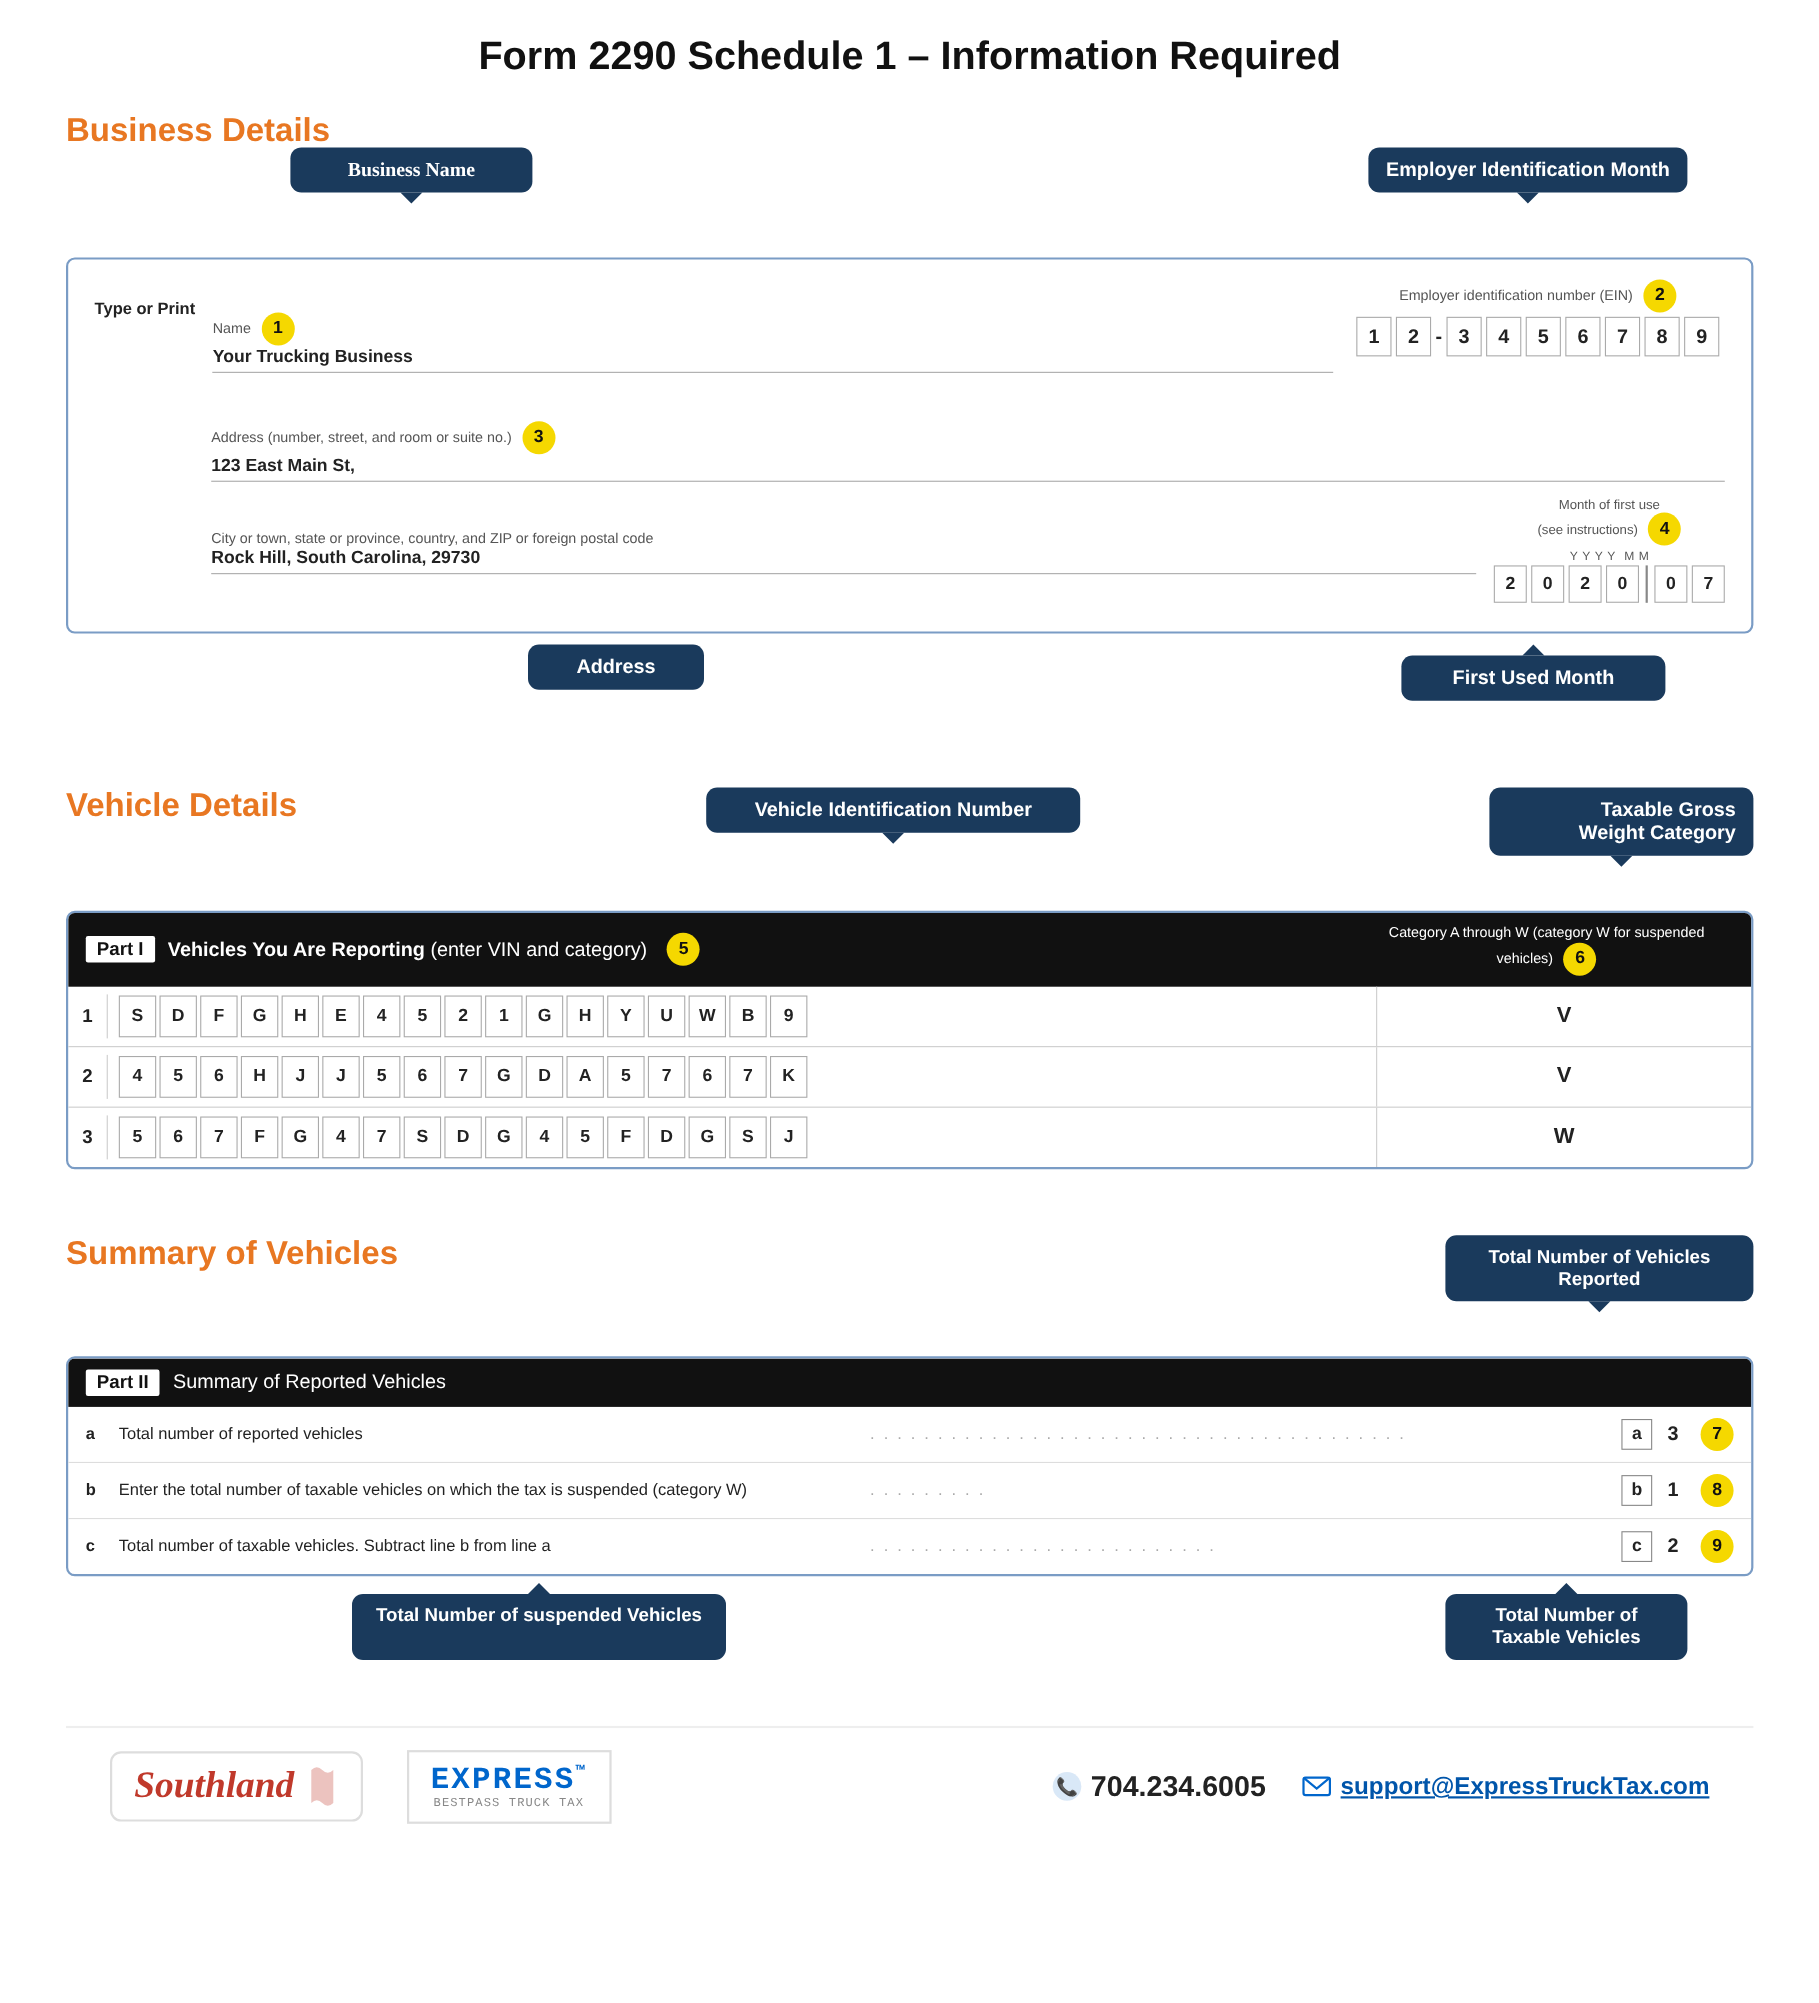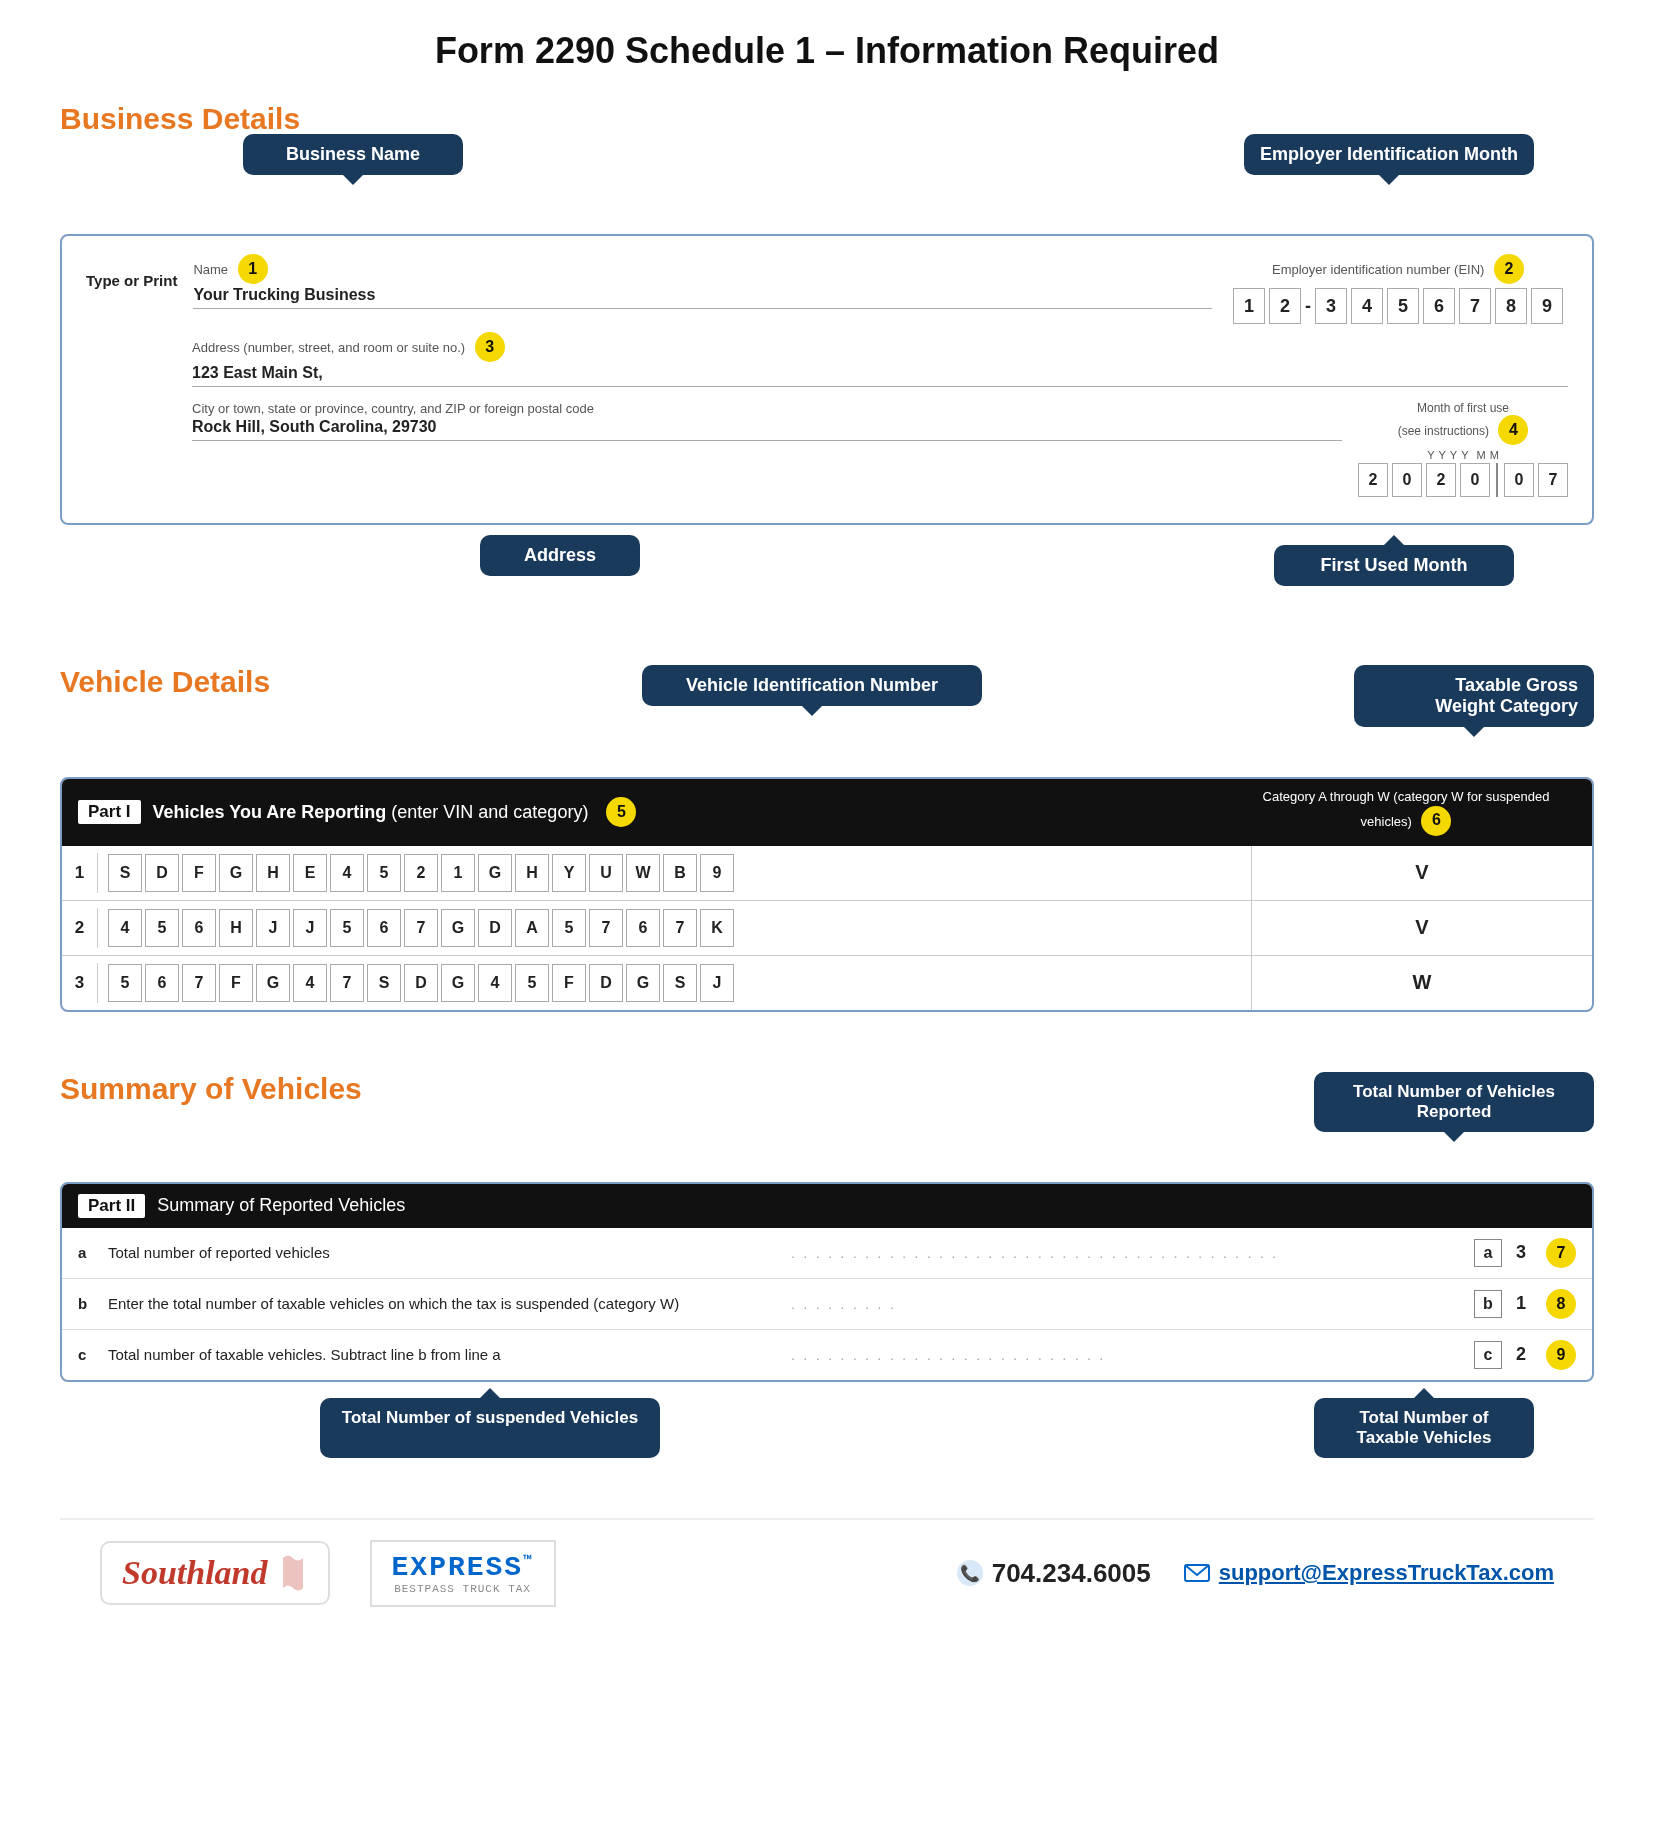--- a/index.html
+++ b/index.html
@@ -49,20 +49,21 @@
       min-width: 90px;
       padding-top: 18px;
     }
     .form-fields {
       flex: 1;
     }
     .field-label {
       font-size: 13px;
       color: #555;
       margin-bottom: 2px;
+      margin-top: 30px;
     }
     .field-value {
       font-size: 16px;
       font-weight: bold;
       color: #222;
       border-bottom: 1.5px solid #aaa;
       padding-bottom: 4px;
       margin-bottom: 6px;
     }
     .ein-section {
@@ -362,21 +363,21 @@
 </head>
 <body>
 
 <h1 class="page-title">Form 2290 Schedule 1 – Information Required</h1>
 
 <div class="business-section section-wrapper">
   <div class="section-title">Business Details</div>
 
   <div style="position:relative; height:0;">
 
-    <div class="tooltip-bubble bubble-down" style="left:183px; top:-20px; min-width:220px;">Business Name</div>
+    <div class="tooltip-bubble bubble-down" style="left:204px; top:-20px; min-width:220px;font-family:Liberation Serif, serif;">Business Name</div>
 
     <div class="tooltip-bubble bubble-down" style="right:60px; top:-20px; min-width:280px;">Employer Identification Month</div>
   </div>
 
   <div style="height:80px;"></div>
 
   <div class="form-box">
 
     <div class="form-row">
       <div class="form-label-side">Type

